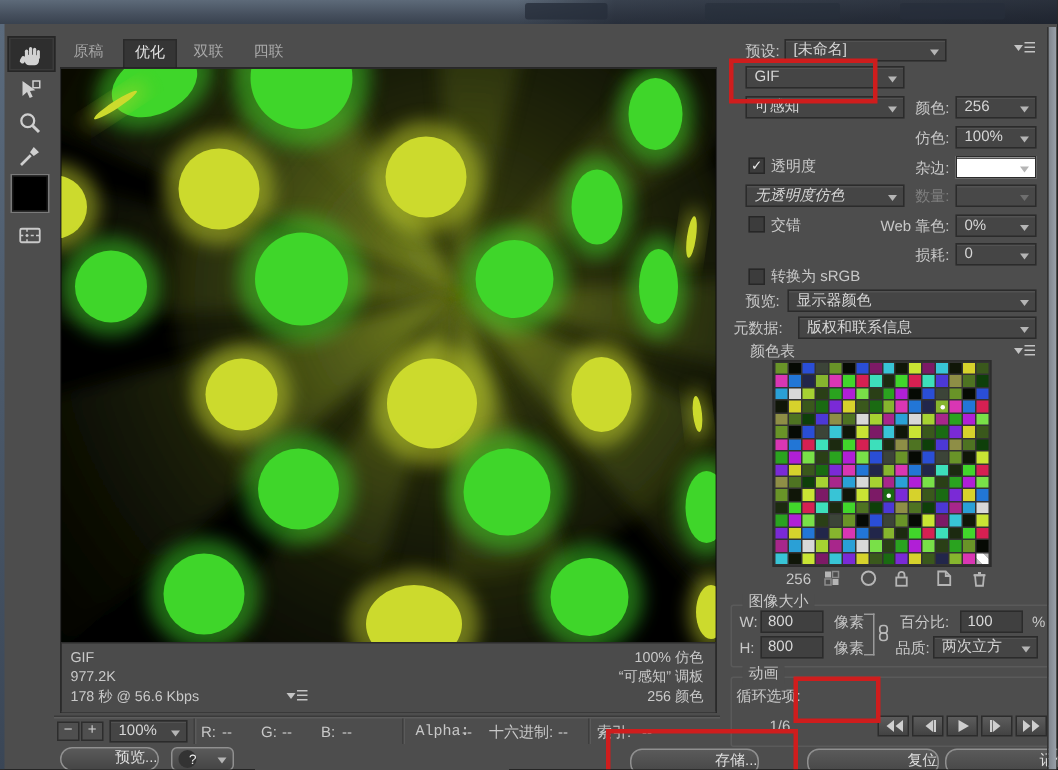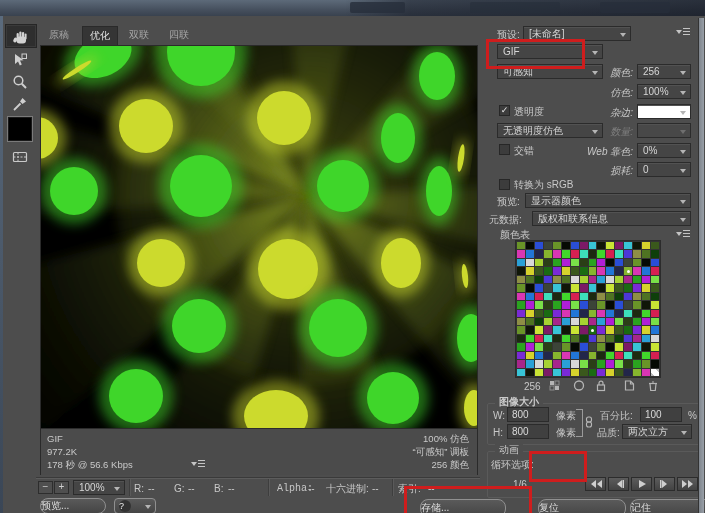--- a/index.html
+++ b/index.html
@@ -29,21 +29,21 @@
   
   .preview-wrap{position:absolute;left:40px;top:45px;width:438px;height:430px;
     border:1px solid #2a2a2a;box-sizing:border-box;background:#000;}
   #art{position:absolute;left:0;top:0;width:436px;height:382px;display:block;background:#000;}
   .pstatus{position:absolute;left:0;top:382px;width:436px;height:46px;background:#4b4b4b;
     border-top:1px solid #2c2c2c;font-size:9.5px;color:#c9c9c9;}
   .pstatus .l{position:absolute;left:6px;line-height:13px;}
   .pstatus .r{position:absolute;right:8px;line-height:13px;text-align:right;}
   
   .lbl{position:absolute;font-size:10px;line-height:13px;color:#c8c8c8;white-space:nowrap;}
-  .lbl.r{text-align:right;font-style:italic;}
+  .lbl.r{text-align:right;}
   .lbl.dis{color:#7e7e7e;}
   .dd{position:absolute;height:15px;box-sizing:border-box;background:#454545;
     border:1px solid #2b2b2b;box-shadow:inset 0 1px 0 #525252;color:#d6d6d6;font-size:10px;
     line-height:12px;padding:1px 14px 0 5px;white-space:nowrap;overflow:hidden;}
   .dd.dis{color:#7a7a7a;background:#484848;}
   .chev{position:absolute;right:4px;top:6px;width:0;height:0;
     border-left:3.5px solid transparent;border-right:3.5px solid transparent;border-top:4px solid #b5b5b5;}
   .dd.dis .chev{border-top-color:#6f6f6f;}
   .inp{position:absolute;height:15px;box-sizing:border-box;background:#404040;
     border:1px solid #2b2b2b;color:#d9d9d9;font-size:10px;line-height:13px;padding:0 4px;}
@@ -58,21 +58,21 @@
     border:1px solid #2c2c2c;background:#333;display:grid;
     grid-template-columns:repeat(16,1fr);grid-template-rows:repeat(16,1fr);gap:1px;padding:1px;}
   #palette .sw{position:relative;}
   #palette .mark{position:absolute;left:50%;top:50%;width:3px;height:3px;margin:-1.5px;
     background:#fff;border-radius:50%;display:block;}
   #palette .transparent-sw{background:linear-gradient(45deg,#bbb 25%,#fff 25%,#fff 75%,#bbb 75%) !important;}
   .grp{position:absolute;border:1px solid #5a5a5a;border-radius:2px;}
   .grp-title{position:absolute;font-size:10px;color:#cacaca;background:#4d4d4d;padding:0 4px;line-height:12px;}
   
   .btn{position:absolute;box-sizing:border-box;background:linear-gradient(#5a5a5a,#454545);
-    border:1px solid #909090;border-radius:8px;color:#dedede;font-size:10px;text-align:left;}
+    border:1px solid #909090;border-radius:8px;color:#dedede;font-size:10px;text-align:right;}
   .sqbtn{position:absolute;box-sizing:border-box;width:15px;height:13px;background:#4f4f4f;
     border:1px solid #2d2d2d;color:#cfcfcf;font-size:10px;line-height:10px;text-align:center;}
   .pb{position:absolute;width:21px;height:14px;box-sizing:border-box;background:linear-gradient(#5c5c5c,#434343);
     border:1px solid #2c2c2c;display:flex;align-items:center;justify-content:center;}
   .redbox{position:absolute;border:3px solid #cf1d1d;background:transparent;pointer-events:none;z-index:50;}
   .vsep{position:absolute;width:1px;background:#3e3e3e;box-shadow:1px 0 0 #5a5a5a;}
   .scrollbar{position:absolute;left:698px;top:18px;width:5px;height:495px;
     background:linear-gradient(90deg,#7f858d,#99a0a8);border-left:1px solid #333;}
   .hline{position:absolute;height:1px;background:#3a3a3a;box-shadow:0 1px 0 #5c5c5c;}
   svg{display:block;}
@@ -286,21 +286,21 @@
 
   <div class="check" style="left:499px;top:105px;">
     <span>✓</span>
   </div>
   <span class="lbl" style="left:514px;top:105px;">透明度</span>
   <span class="lbl r" style="left:597px;top:106px;width:36px;">杂边:</span>
   <div class="dd" style="left:637px;top:104px;width:54px;background:#fff;">
     <i class="chev"></i>
   </div>
 
-  <div class="dd" style="left:497px;top:123px;width:106px;">
+  <div class="dd" style="left:497px;top:123px;width:106px;font-style:italic;">
     <span>无透明度仿色</span><i class="chev"></i>
   </div>
   <span class="lbl r dis" style="left:597px;top:125px;width:36px;">数量:</span>
   <div class="dd dis" style="left:637px;top:123px;width:54px;">
     <i class="chev"></i>
   </div>
 
   <div class="check" style="left:499px;top:144px;"></div>
   <span class="lbl" style="left:514px;top:144px;">交错</span>
   <span class="lbl r" style="left:570px;top:145px;width:63px;">Web 靠色:</span>
@@ -623,21 +623,21 @@
   </div>
   <div style="position:absolute;left:646px;top:379px;">
     <svg width="14" height="13" viewBox="0 0 14 13">
       <path d="M4 4.5 h6 l-.7 7 h-4.6 z" fill="none" stroke="#b5b5b5" stroke-width="1.2"></path>
       <line x1="3" y1="4.5" x2="11" y2="4.5" stroke="#b5b5b5" stroke-width="1.2"></line>
       <line x1="6" y1="3" x2="8" y2="3" stroke="#b5b5b5" stroke-width="1.2"></line>
     </svg>
   </div>
 
   <div class="grp" style="left:487px;top:403px;width:211px;height:40px;"></div>
-  <span class="grp-title" style="left:495px;top:396px;font-weight:bold;">图像大小</span>
+  <span class="grp-title" style="left:495px;top:396px;">图像大小</span>
   <span class="lbl" style="left:493px;top:409px;">W:</span>
   <div class="inp" style="left:507px;top:407px;width:42px;"><span>800</span></div>
   <span class="lbl" style="left:556px;top:409px;">像素</span>
   <span class="lbl" style="left:600px;top:409px;">百分比:</span>
   <div class="inp" style="left:640px;top:407px;width:42px;"><span>100</span></div>
   <span class="lbl" style="left:688px;top:409px;">%</span>
   <span class="lbl" style="left:493px;top:426px;">H:</span>
   <div class="inp" style="left:507px;top:424px;width:42px;"><span>800</span></div>
   <span class="lbl" style="left:556px;top:426px;">像素</span>
   <div style="position:absolute;left:576px;top:409px;width:6px;height:26px;border:1px solid #9a9a9a;border-left:none;"></div>

